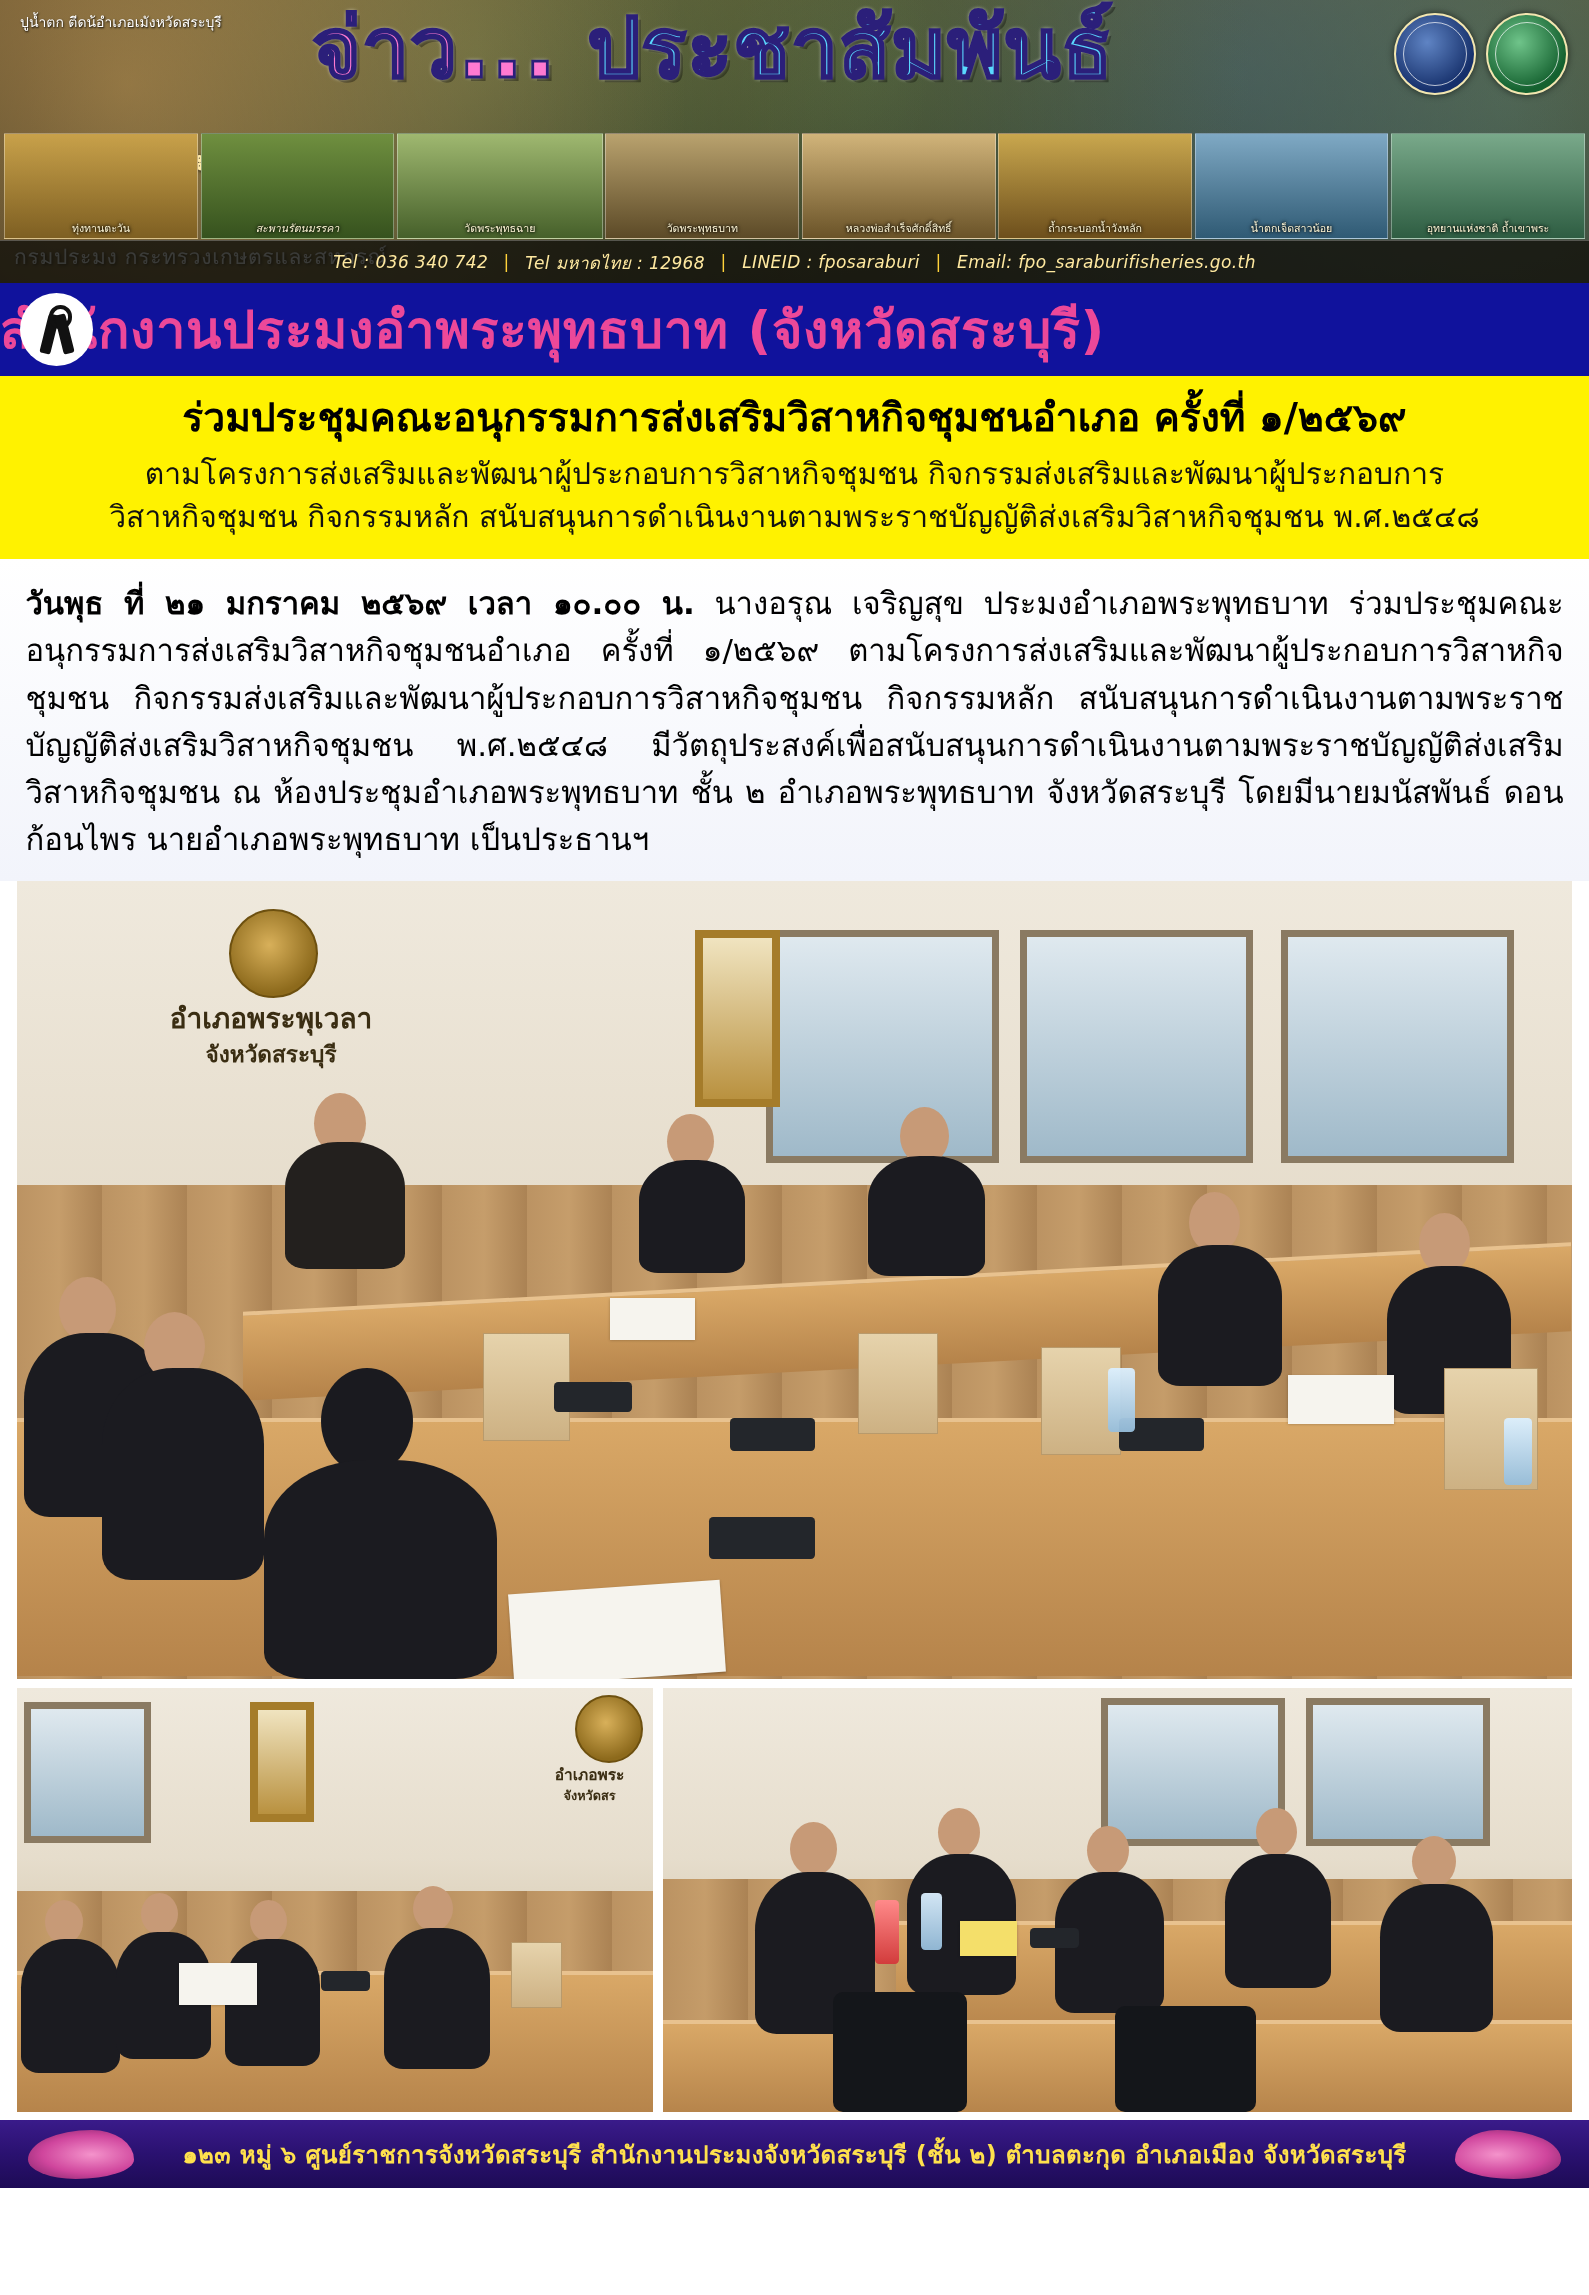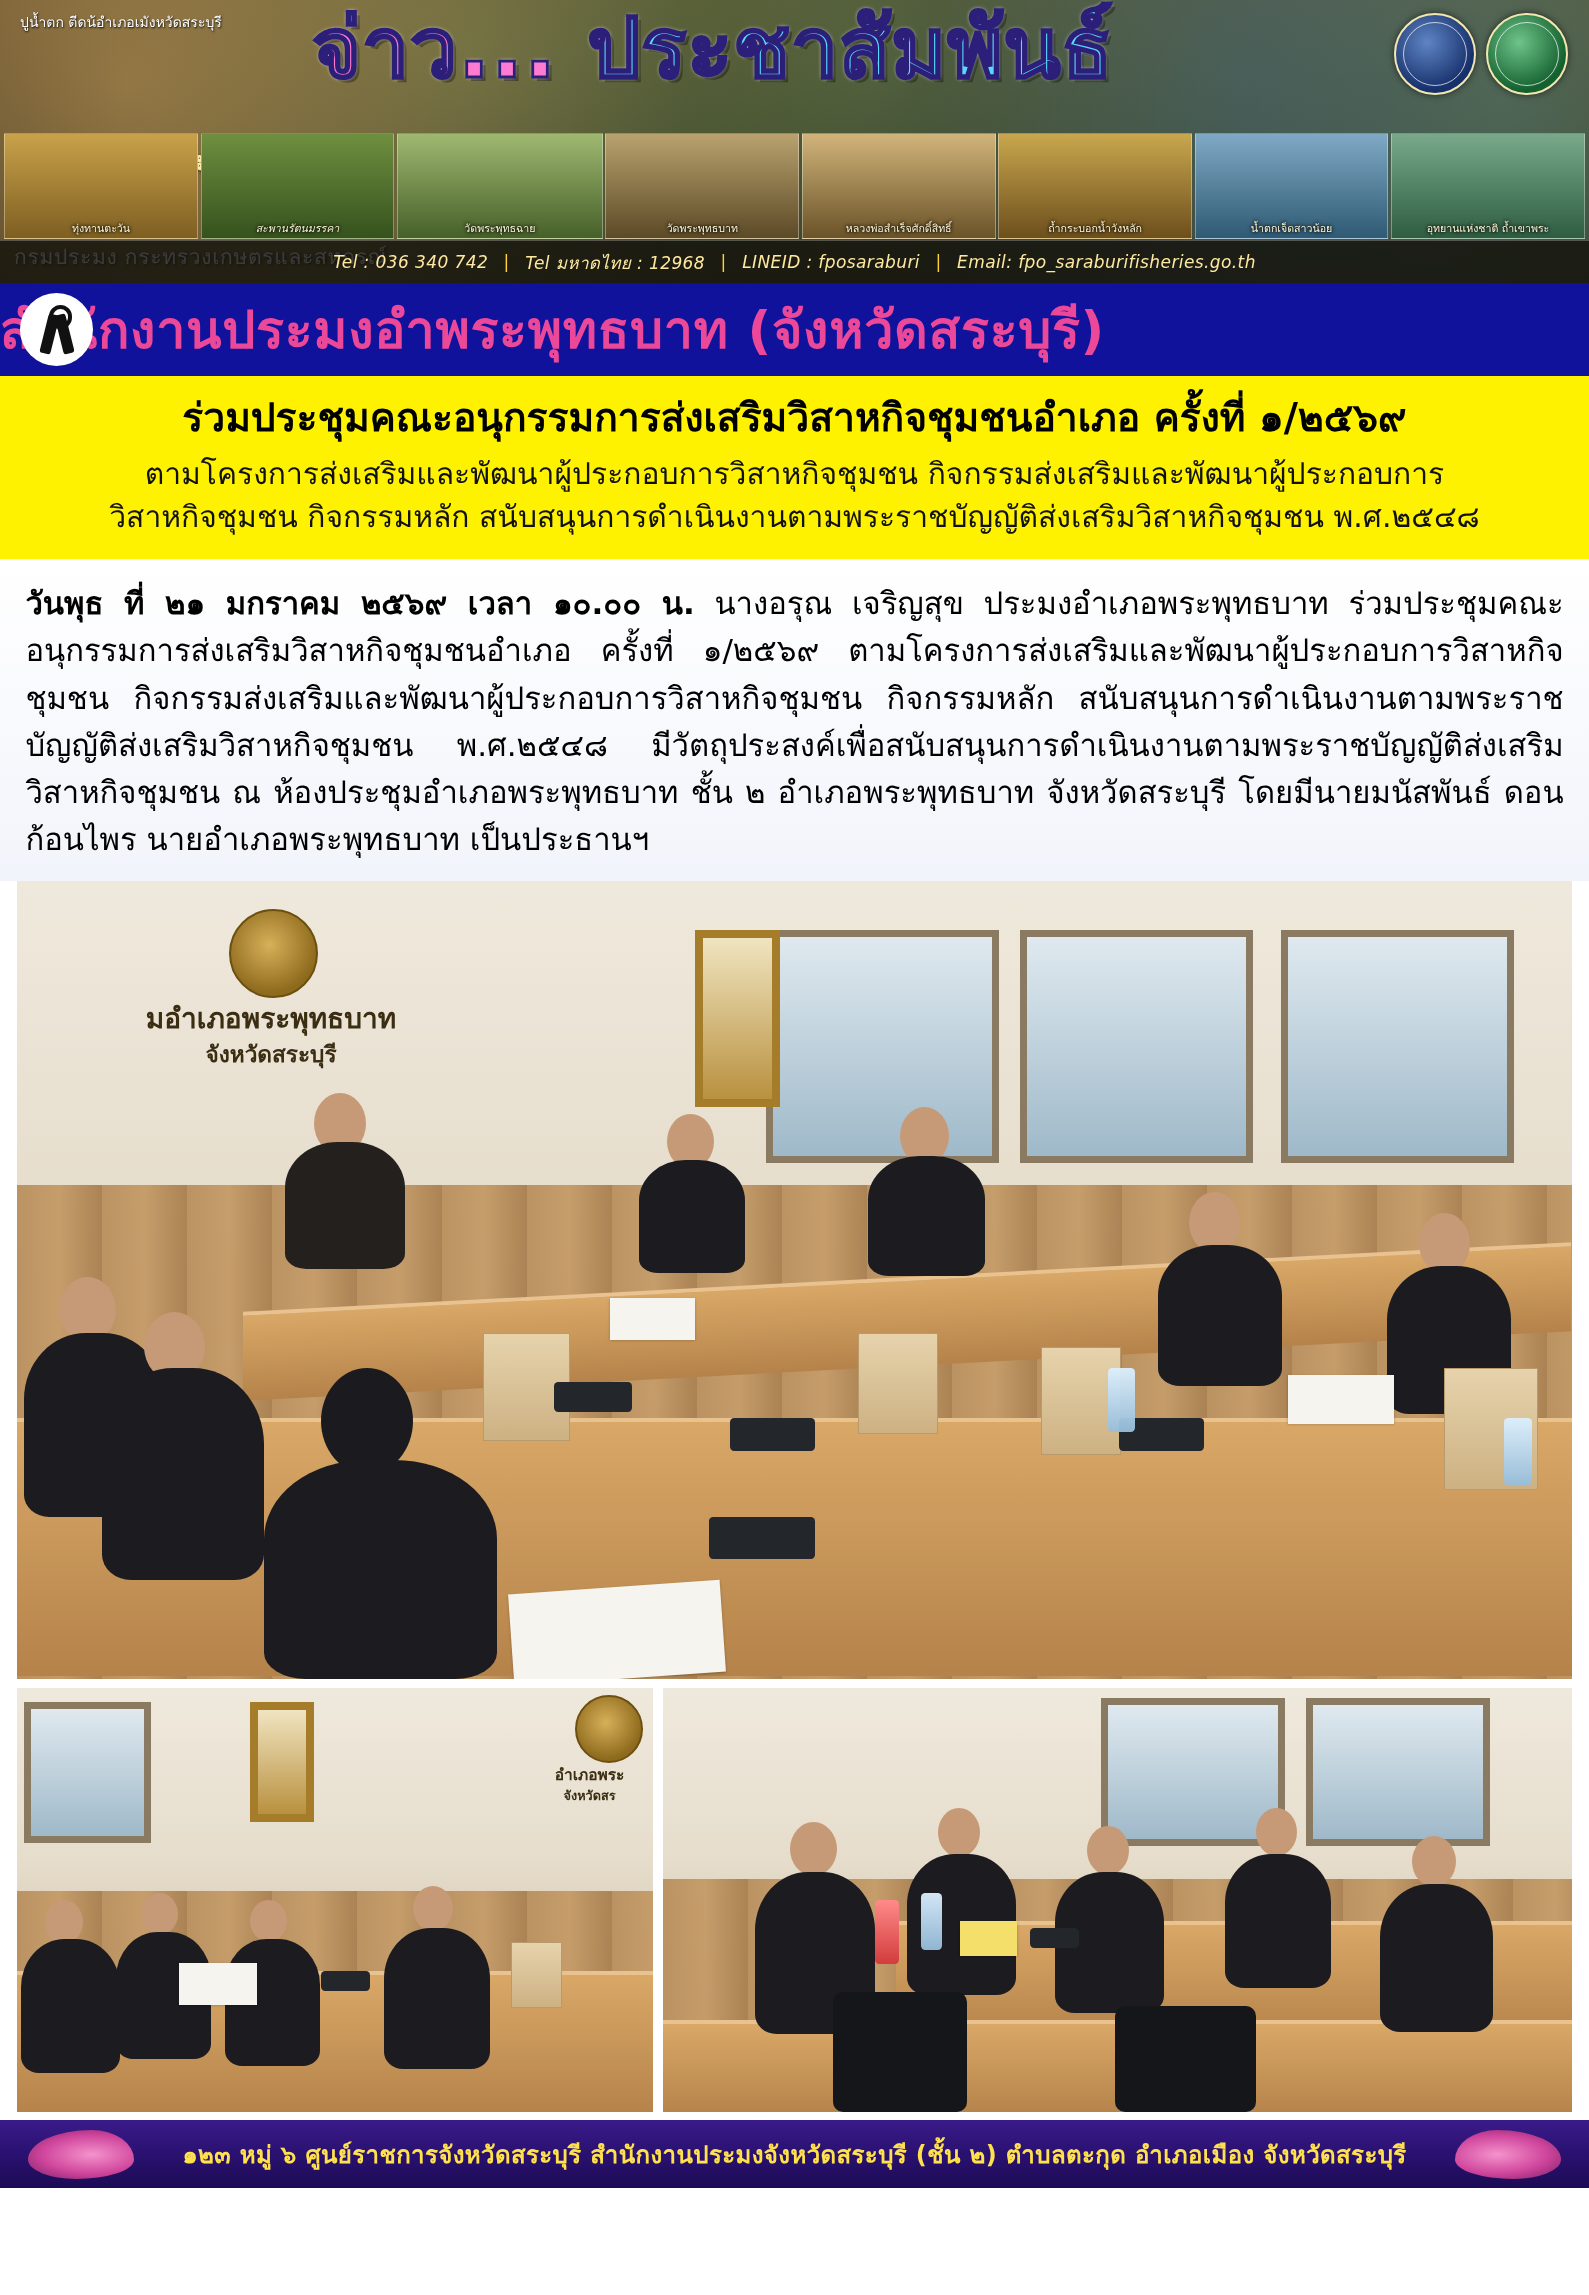--- a/index.html
+++ b/index.html
@@ -487,21 +487,21 @@
   <div class="photos">
 
     <div class="photo-main">
       <div class="room">
         <div class="wall"></div>
         <div class="window" style="left:749px; top:49px; width:233px; height:233px;"></div>
         <div class="window" style="left:1003px; top:49px; width:233px; height:233px;"></div>
         <div class="window" style="left:1264px; top:49px; width:233px; height:233px;"></div>
         <div class="portrait" style="left:678px; top:49px; width:85px; height:177px;"></div>
         <div class="emblem" style="left:212px; top:28px; width:85px; height:85px;"></div>
-        <div class="sign" style="left:127px; top:120px; width:254px; font-size:28px;">มอำเภอพระพุทธบาท</div>
+        <div class="sign" style="left:127px; top:120px; width:254px; font-size:28px;">อำเภอพระพุเวลา</div>
         <div class="sign" style="left:127px; top:159px; width:254px; font-size:22.6px;">จังหวัดสระบุรี</div>
         <div class="panel" style="top:304px;"></div>
         <div class="table" style="left:226px; top:396px; width:1328px; height:85px; transform:skewY(-3deg);"></div>
         <div class="table" style="left:0px; top:537px; width:1555px; height:254px;"></div>
         <div class="head skin" style="left:297px; top:212px; width:52px; height:61px;"></div>
         <div class="person" style="left:268px; top:261px; width:120px; height:127px; background:#23201e;"></div>
         <div class="head skin" style="left:650px; top:233px; width:47px; height:55px;"></div>
         <div class="person" style="left:622px; top:279px; width:106px; height:113px;"></div>
         <div class="head skin" style="left:883px; top:226px; width:49px; height:58px;"></div>
         <div class="person" style="left:851px; top:275px; width:117px; height:120px;"></div>

